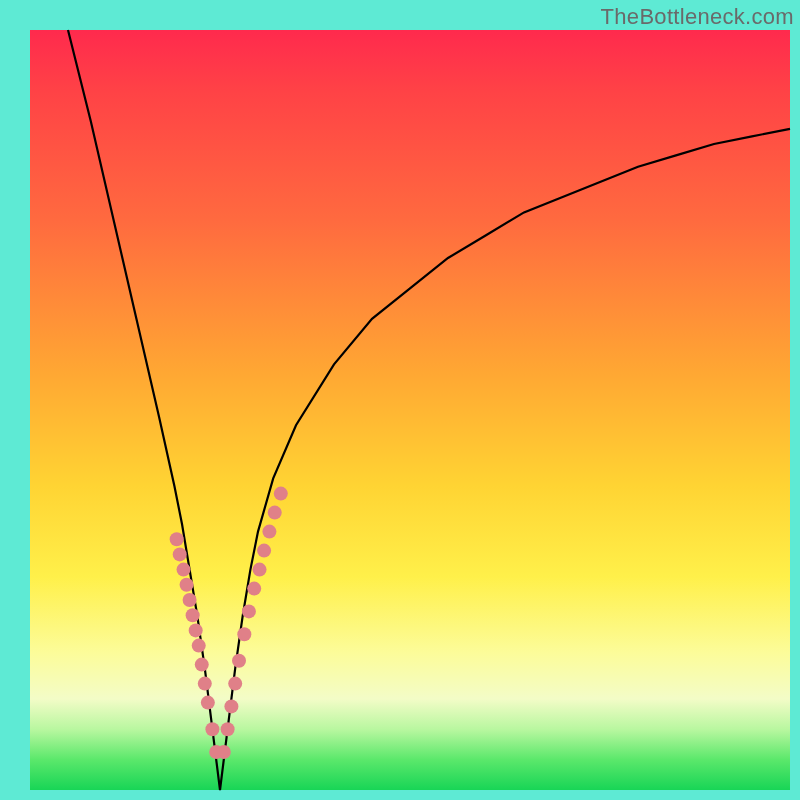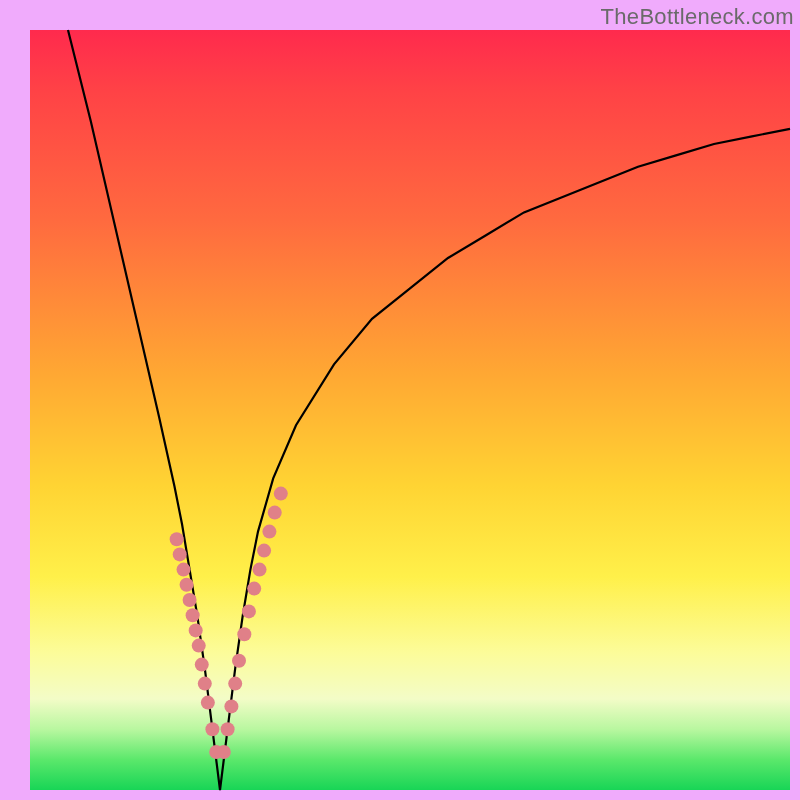--- a/index.html
+++ b/index.html
@@ -8,21 +8,21 @@
     width: 800px;
     height: 800px;
     overflow: hidden;
     background: #000;
     font-family: Arial, Helvetica, sans-serif;
   }
   .frame {
     position: relative;
     width: 800px;
     height: 800px;
-    background: #f0abfc;
+    background: #5eead4;
     text-decoration: underline;
   }
   .plot-area {
     position: absolute;
     left: 30px;
     top: 30px;
     width: 760px;
     height: 760px;
     
     background: linear-gradient(

